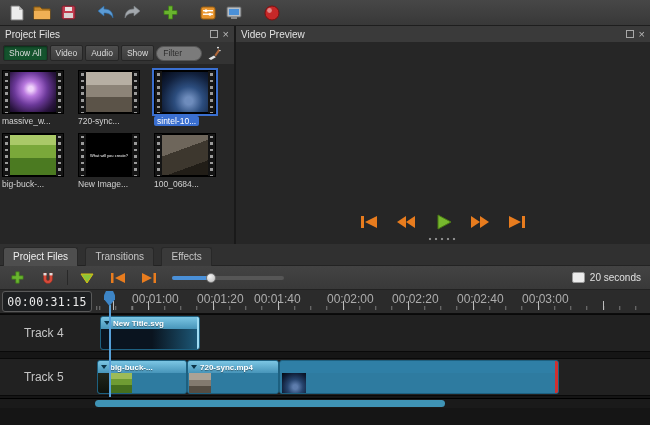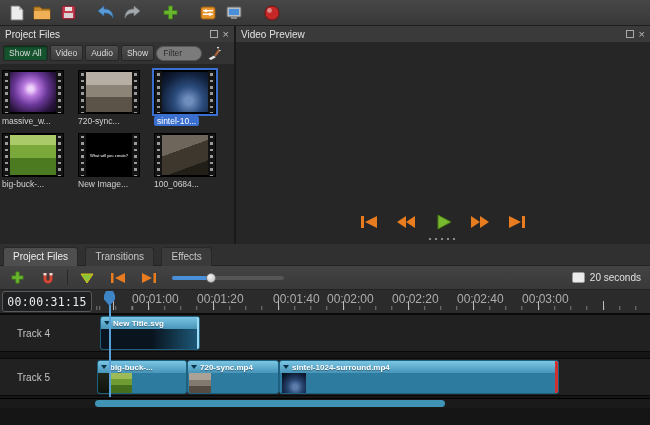--- a/index.html
+++ b/index.html
@@ -125,21 +125,21 @@
     background:repeating-linear-gradient(90deg,#bdbdbd 0 1px,transparent 1px 65px);
     background-position:53px 0;}
   .playhead-marker{position:absolute;left:104px;top:1px;width:11px;height:15px;background:#3d85c6;
     clip-path:polygon(18% 0,82% 0,100% 28%,100% 55%,50% 100%,0 55%,0 28%);z-index:41;}
   .playhead-line{position:absolute;left:109px;top:305px;width:1.5px;height:92px;background:#57a0d8;z-index:40;}
 
   
   .tracks-area{position:absolute;left:0;top:314px;width:650px;height:111px;background:#151515;}
   .track{position:absolute;left:0;right:0;height:38px;background:#212121;
     border-top:1px solid #090909;border-bottom:1px solid #090909;}
-  .track-label{position:absolute;left:17px;top:50%;transform:translateY(-50%);font-size:10px;color:#c4c4c4;}
+  .track-label{position:absolute;left:24px;top:50%;transform:translateY(-50%);font-size:12px;color:#c4c4c4;}
   .clip{position:absolute;top:1px;bottom:1px;border:1px solid #1d6080;border-radius:3px;
     background:#2f7fa6;overflow:hidden;}
   .clip-header{position:absolute;left:0;right:0;top:0;height:12px;
     background:linear-gradient(#7cc6e4,#4795ba);display:flex;align-items:center;gap:3px;
     padding:0 3px;white-space:nowrap;overflow:hidden;}
   .clip-caret{width:0;height:0;border-left:3px solid transparent;border-right:3px solid transparent;
     border-top:4px solid #0c3448;flex:none;}
   .clip-label{font-size:8px;font-weight:bold;color:#fff;text-shadow:0 1px 1px rgba(0,0,0,.45);}
   .clip-body{position:absolute;left:0;right:0;top:12px;bottom:0;background:#2e7ba0;}
   .nt-body{background:linear-gradient(90deg,#0a141f 0 52%,#1d5a7a 100%);}
@@ -374,21 +374,21 @@
     </span>
     <span class="zoom-box">
       <span class="scale-icon"></span>
       <span class="zoom-label">20 seconds</span>
     </span>
   </div>
 
   <div class="ruler">
     <span class="rmark" style="left:132px">00:01:00</span>
     <span class="rmark" style="left:197px">00:01:20</span>
-    <span class="rmark" style="left:273px">00:01:40</span>
+    <span class="rmark" style="left:254px">00:01:40</span>
     <span class="rmark" style="left:327px">00:02:00</span>
     <span class="rmark" style="left:392px">00:02:20</span>
     <span class="rmark" style="left:457px">00:02:40</span>
     <span class="rmark" style="left:522px">00:03:00</span>
     <div class="ticks-minor"></div>
     <div class="ticks-major"></div>
     <div class="timecode">00:00:31:15</div>
     <div class="playhead-marker"></div>
   </div>
 
@@ -422,24 +422,20 @@
         </div>
         <div class="clip-header">
           <span class="clip-caret"></span>
           <span class="clip-label">720-sync.mp4</span>
         </div>
       </div>
       <div class="clip" style="left:279px;width:280px">
         <div class="clip-body">
           <span class="ct ct-space" style="left:2px;width:24px"></span>
         </div>
-        <div class="clip-header">
-          <span class="clip-caret"></span>
-          <span class="clip-label">sintel-1024-surround.mp4</span>
-        </div>
         <div class="edge-red"></div>
       </div>
     </div>
     <div class="hscroll">
       <div class="hthumb"></div>
     </div>
   </div>
   <div class="playhead-line"></div>
 
 </div>

